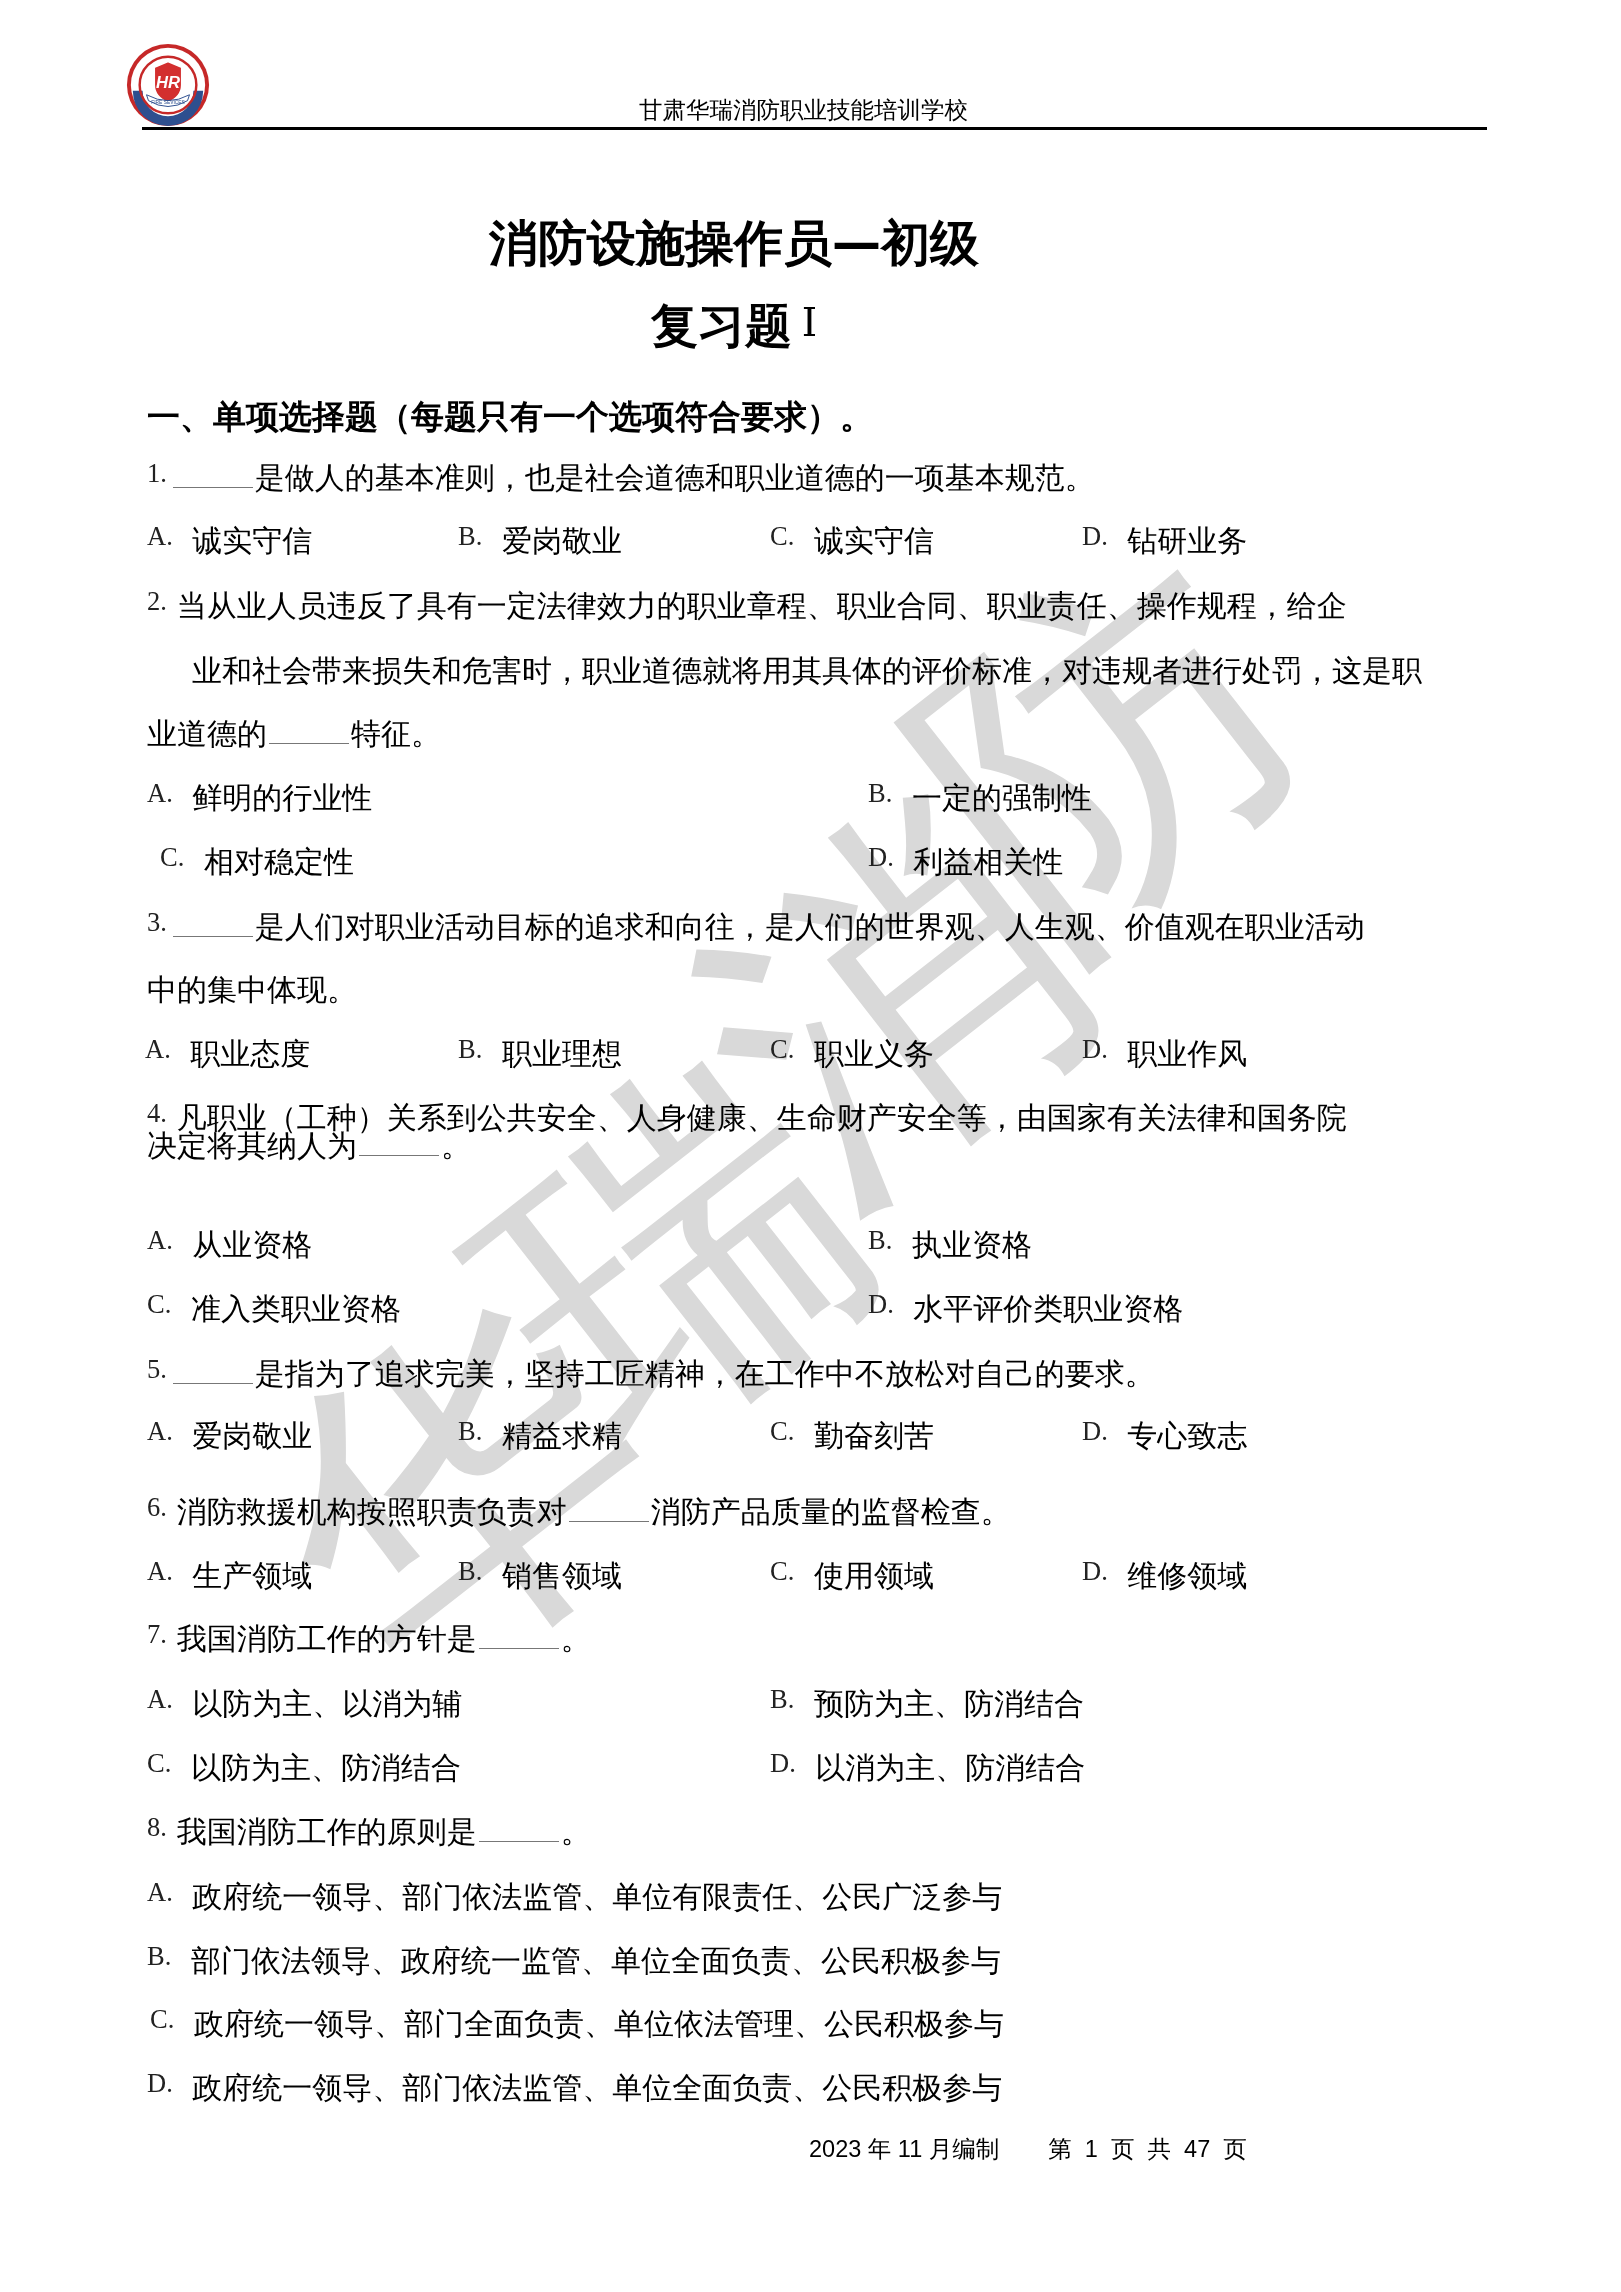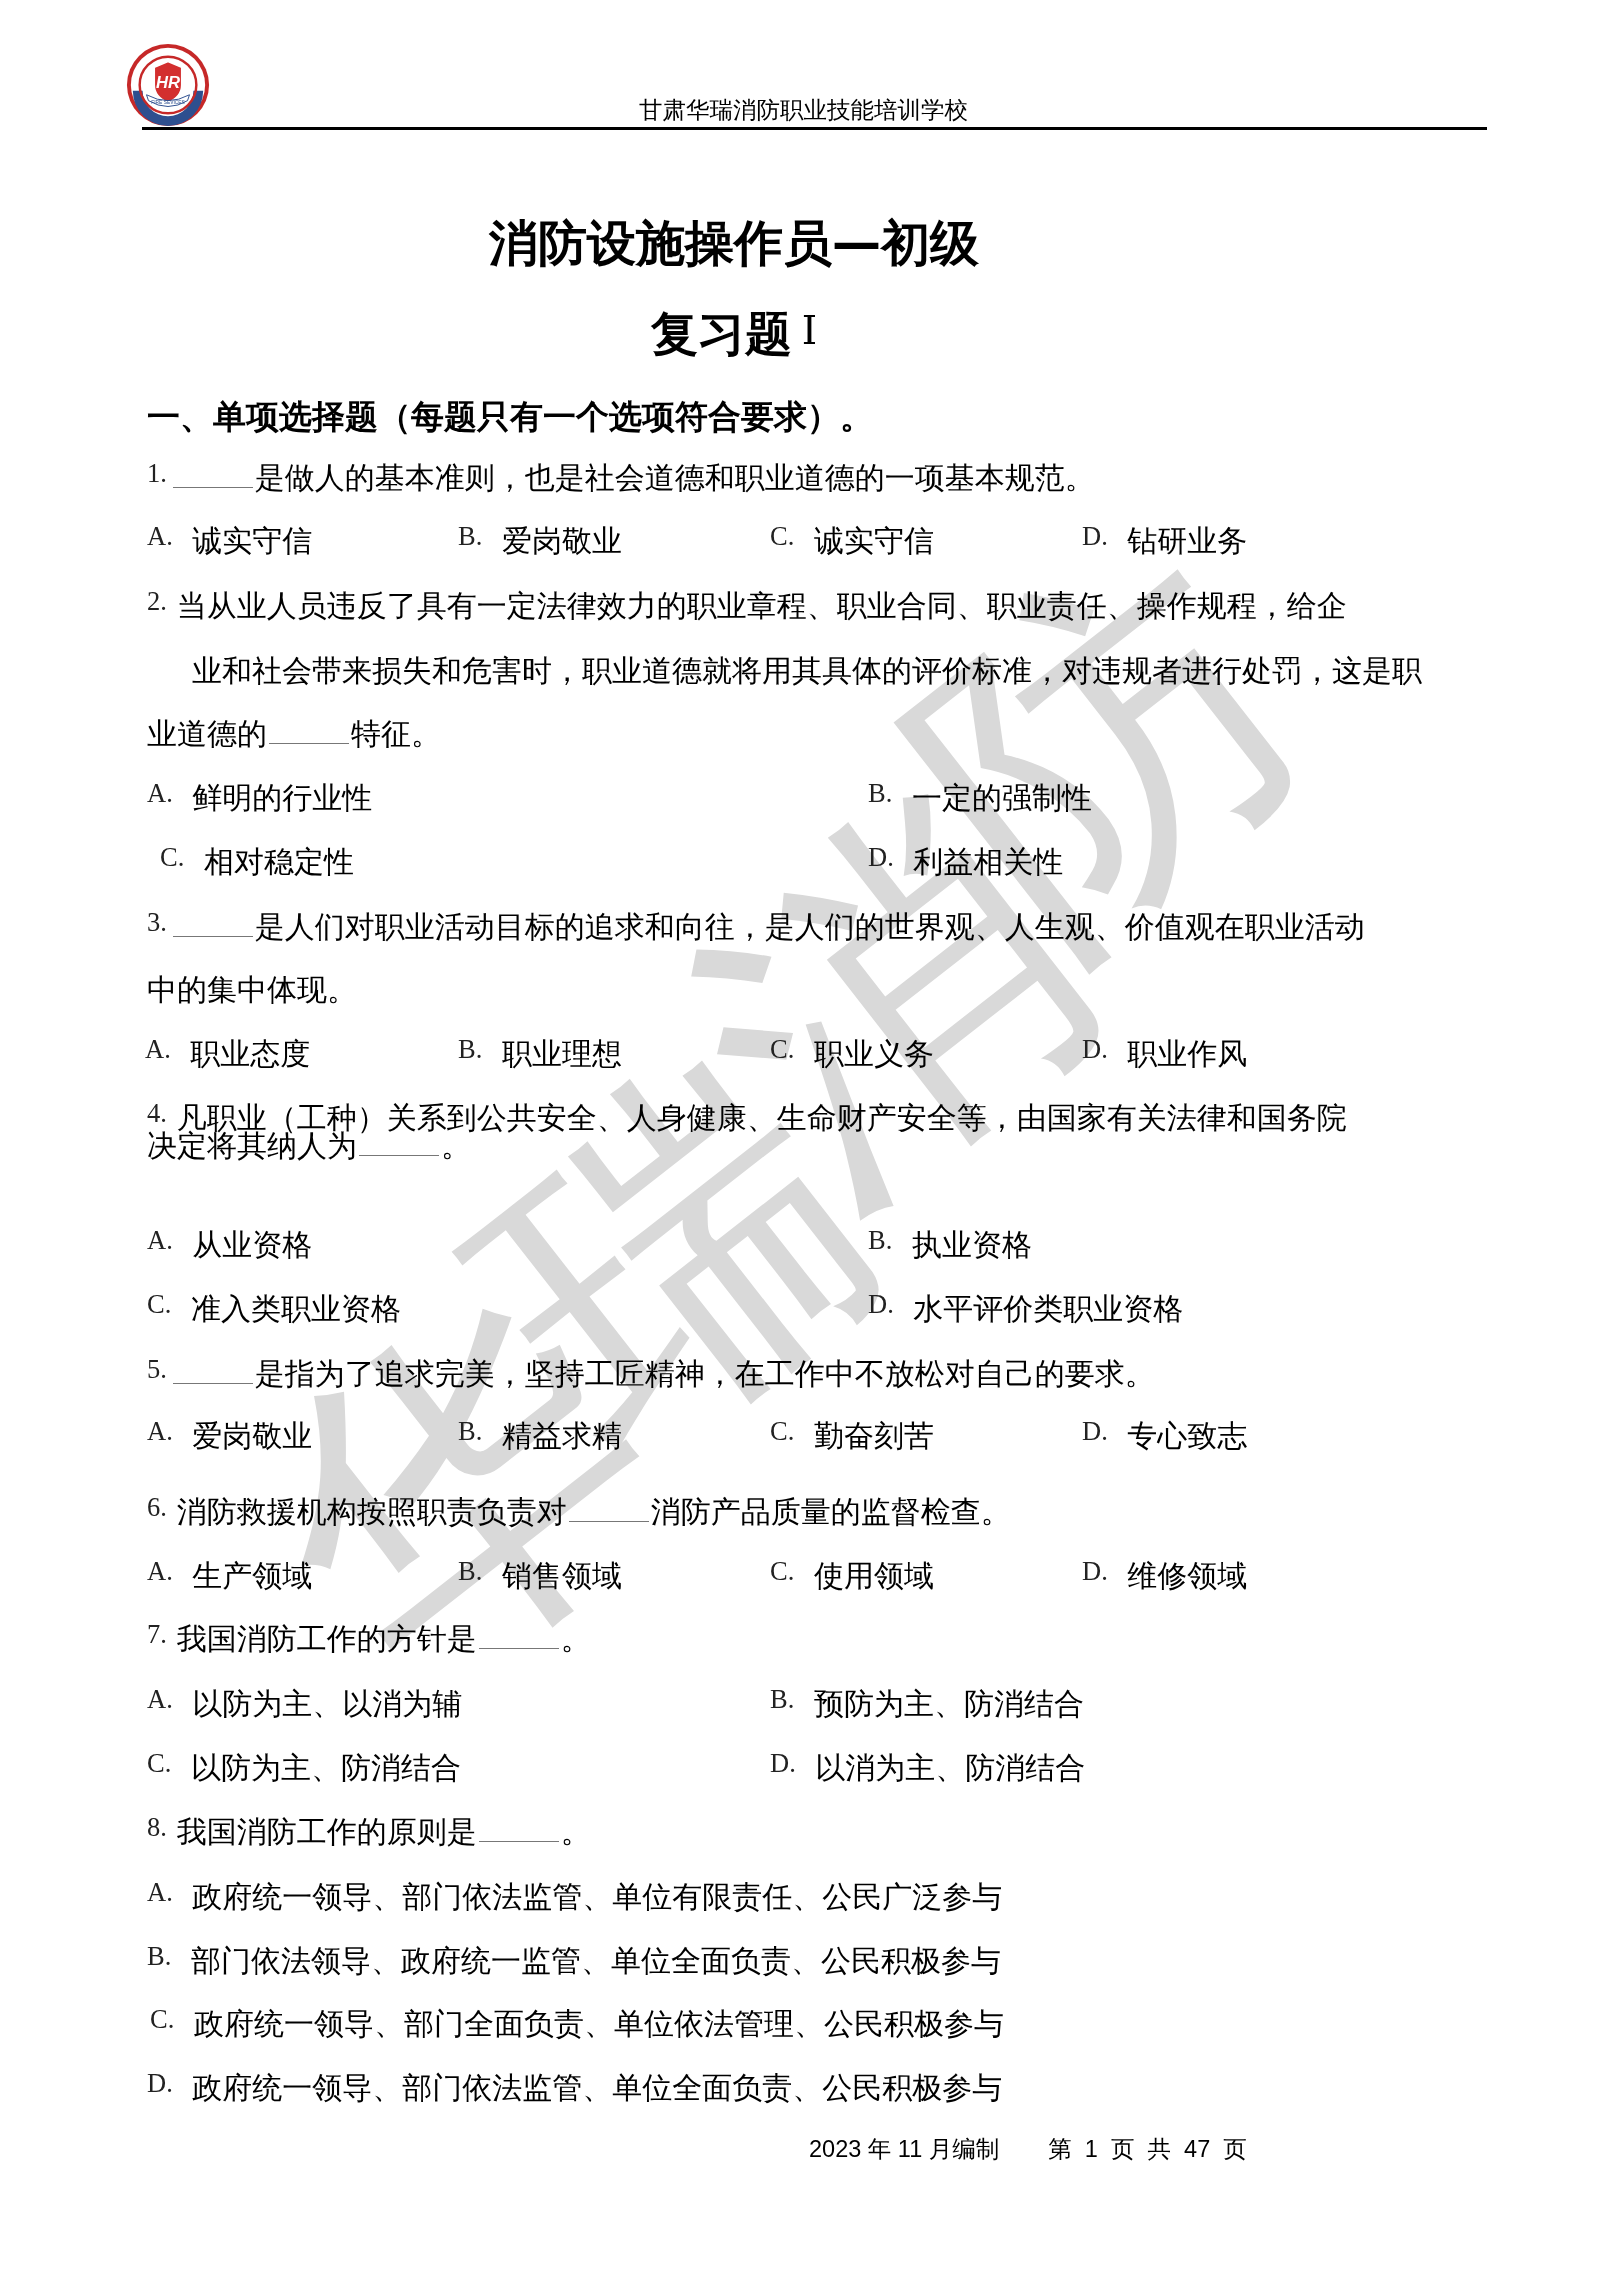--- a/index.html
+++ b/index.html
@@ -4,21 +4,21 @@
 <style>
   html,body{margin:0;padding:0;background:#fff;}
   body{width:1621px;height:2293px;position:relative;overflow:hidden;
        font-family:"DejaVu Sans","Liberation Sans",sans-serif;color:#000;}
   .abs{position:absolute;}
   .logo{left:125px;top:42px;width:86px;height:86px;}
   .school{left:639px;top:96px;font-size:23.5px;letter-spacing:0px;line-height:29px;white-space:nowrap;}
   .hr-line{left:142px;top:127px;width:1345px;height:2.9px;background:#000;}
   .title{left:0;width:1468px;text-align:center;font-weight:bold;white-space:nowrap;}
   .title1{top:212px;font-size:49px;line-height:63px;}
-  .title2{top:297px;font-size:47px;line-height:73px;}
+  .title2{top:297px;font-size:47px;line-height:58px;}
   .roman{font-family:"DejaVu Serif","Liberation Serif",serif;font-weight:normal;font-size:39px;margin-left:9.8px;position:relative;top:-5.9px;}
   .section{left:147px;top:394px;font-size:33px;font-weight:bold;line-height:45px;white-space:nowrap;}
   .line{position:absolute;left:147px;font-size:30px;line-height:39px;white-space:nowrap;}
   .num{font-family:"Liberation Serif","DejaVu Serif",serif;font-size:26.5px;position:relative;top:-5.9px;color:#222;margin-right:9.8px;}
   .blank{display:inline-block;width:80px;border-bottom:1.5px solid #777;height:25.5px;vertical-align:baseline;margin:0 2px;}
   .opt{position:absolute;font-size:30px;line-height:39px;white-space:nowrap;}
   .opt .ltr{font-family:"Liberation Serif","DejaVu Serif",serif;font-size:26.5px;position:relative;top:-5.9px;color:#222;margin-right:19.6px;}
   .footer{left:809px;top:2135px;font-size:23.5px;line-height:29px;white-space:nowrap;font-family:"Liberation Sans","DejaVu Sans",sans-serif;}
   .footer .gap{display:inline-block;width:49px;}
   .watermark{left:323px;top:765px;width:980px;height:980px;pointer-events:none;}

